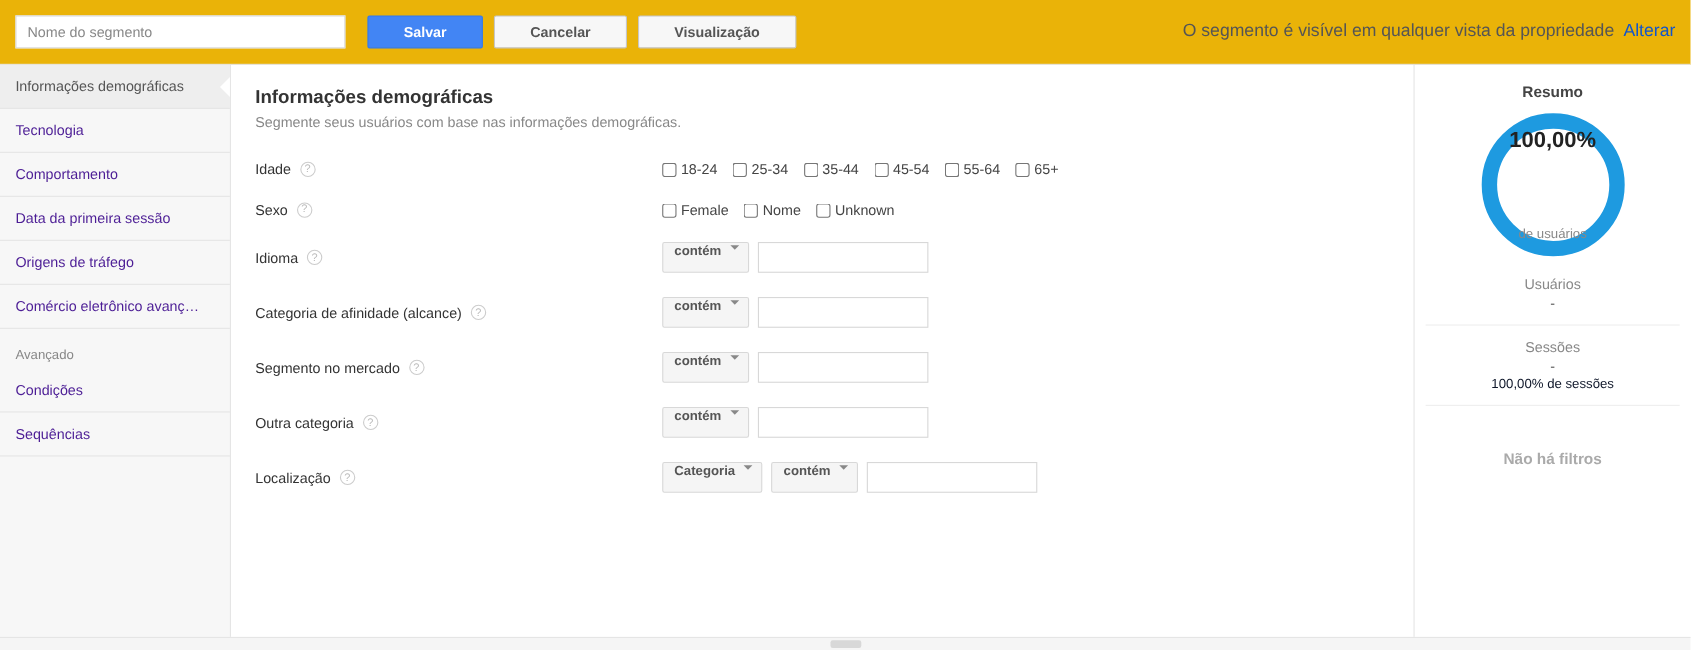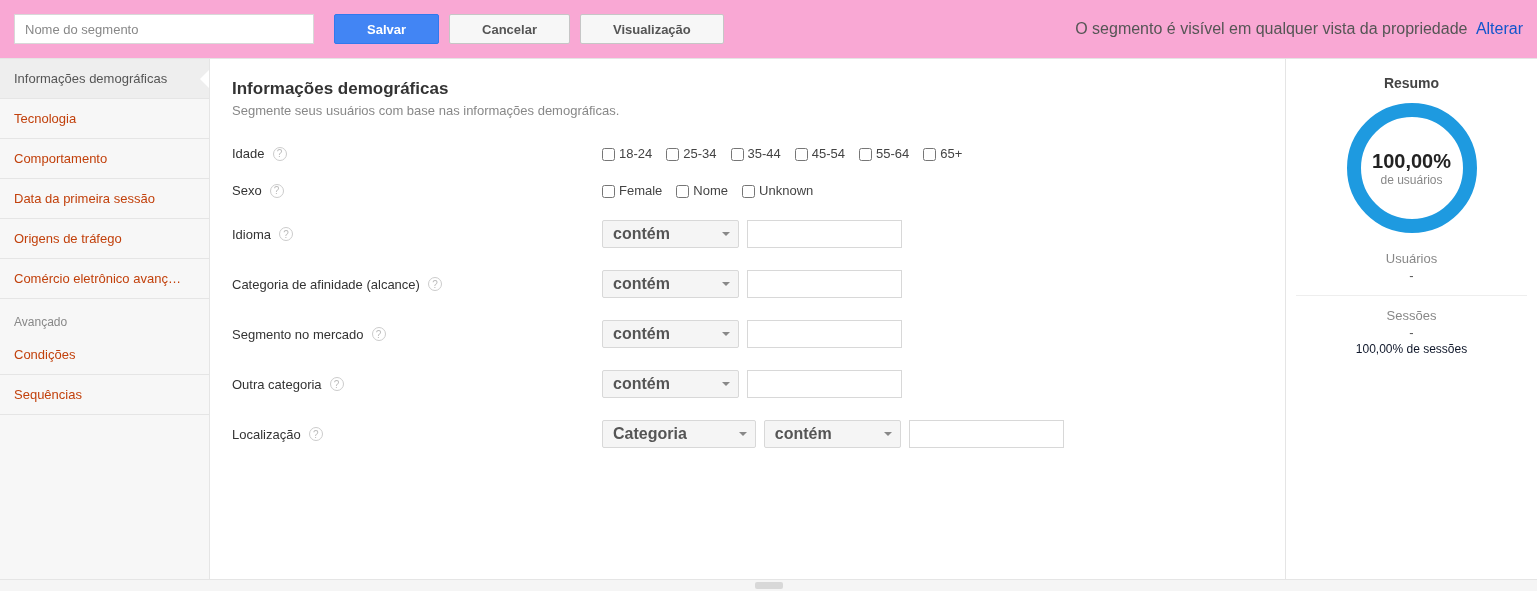--- a/index.html
+++ b/index.html
@@ -2,21 +2,21 @@
 <html><head>
 <meta charset="utf-8">
 <style>
 * { box-sizing: border-box; margin: 0; padding: 0; }
 body { font-family: Arial, Helvetica, sans-serif; font-size: 13px; color: #333; background: #fff; }
 
 .topbar {
   display: flex;
   align-items: center;
   padding: 14px 14px;
-  background: #f9a8d4;
+  background: #eab308;
   border-bottom: 1px solid #e5e5e5;
 }
 .segment-name-input {
   width: 300px;
   height: 30px;
   padding: 6px 10px;
   border: 1px solid #d8d8d8;
   background: #fff;
   font-size: 13px;
   color: #333;
@@ -54,21 +54,21 @@
   width: 210px;
   background: #f7f7f7;
   border-right: 1px solid #e5e5e5;
   padding-top: 0;
 }
 .nav-item {
   position: relative;
   padding: 12px 14px;
   border-bottom: 1px solid #e5e5e5;
   font-size: 13px;
-  color: #c2410c;
+  color: #4c1d95;
   cursor: pointer;
   white-space: nowrap;
   overflow: hidden;
   text-overflow: ellipsis;
 }
 .nav-item.active {
   background: #eee;
   color: #555;
 }
 .nav-item.active::after {
@@ -118,31 +118,29 @@
   font-size: 10px;
   margin-left: 8px;
   cursor: help;
 }
 .check-group { display: flex; flex-wrap: wrap; gap: 14px; }
 .check-item { display: flex; align-items: flex-end; color: #444; font-size: 13px; cursor: pointer; }
 .check-item input { margin-right: 4px; width: 13px; height: 13px; cursor: pointer; }
 
 .select-btn {
   display: inline-flex;
-  align-items: center;
   height: 28px;
   padding: 0 8px 0 10px;
   background: #f5f5f5;
   border: 1px solid #d8d8d8;
-  font-size: 16px;
+  font-size: 12px;
   font-weight: 600;
   color: #555;
   cursor: pointer;
   border-radius: 2px;
-  gap: 44px;
 }
 .select-btn .caret {
   margin-left: 8px;
   border: 4px solid transparent;
   border-top-color: #888;
   transform: translateY(2px);
 }
 .text-input {
   height: 28px;
   width: 155px;
@@ -161,21 +159,21 @@
 .summary h3 { font-size: 14px; font-weight: 700; color: #444; margin-bottom: 12px; }
 .donut {
   width: 130px;
   height: 130px;
   border-radius: 50%;
   border: 14px solid #1e9ae0;
   margin: 0 auto 18px auto;
   display: flex;
   flex-direction: column;
   align-items: center;
-  justify-content: center;
+  justify-content: space-between;
 }
 .donut-val { font-size: 20px; font-weight: 700; color: #222; }
 .donut-label { font-size: 12px; color: #888; }
 .metric-block { border-top: 1px solid #eee; padding: 12px 0; }
 .metric-block.no-border { border-top: none; padding-top: 0; }
 .metric-name { color: #888; font-size: 13px; margin-bottom: 2px; }
 .metric-val { color: #555; font-size: 13px; }
 .metric-sub { color: #0f172a; font-size: 12px; margin-top: 2px; }
 .no-filters {
   border-top: 1px solid #eee;
@@ -360,18 +358,19 @@
     </div>
     <div class="metric-block no-border">
       <div class="metric-name">Usuários</div>
       <div class="metric-val">-</div>
     </div>
     <div class="metric-block">
       <div class="metric-name">Sessões</div>
       <div class="metric-val">-</div>
       <div class="metric-sub">100,00% de sessões</div>
     </div>
+    <div class="no-filters">Não há filtros</div>
   </div>
 </div>
 
 <div class="bottom-scroll">
   <div class="thumb"></div>
 </div>
 
 </body></html>

